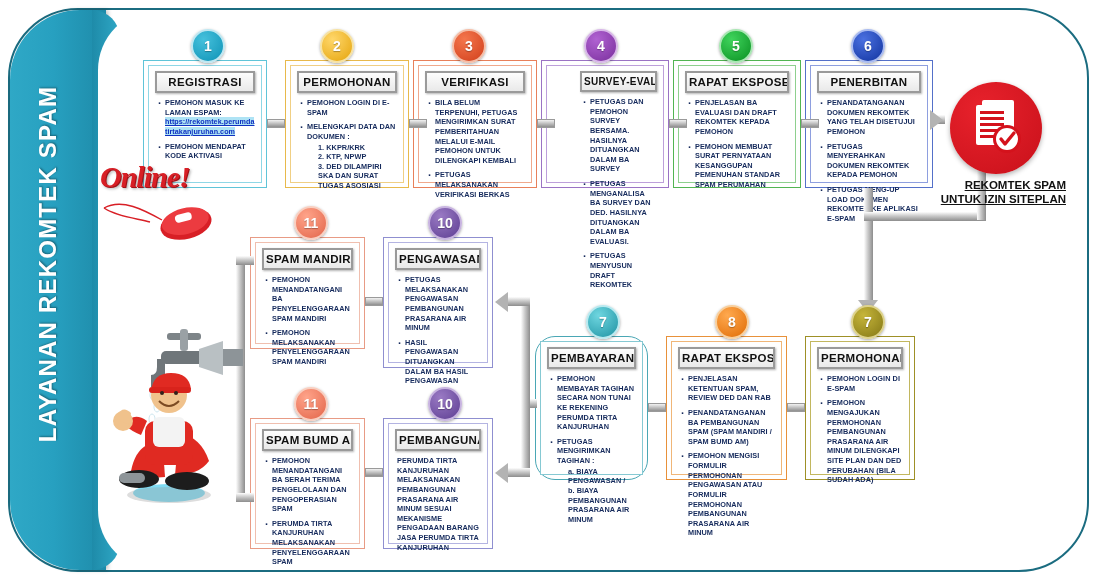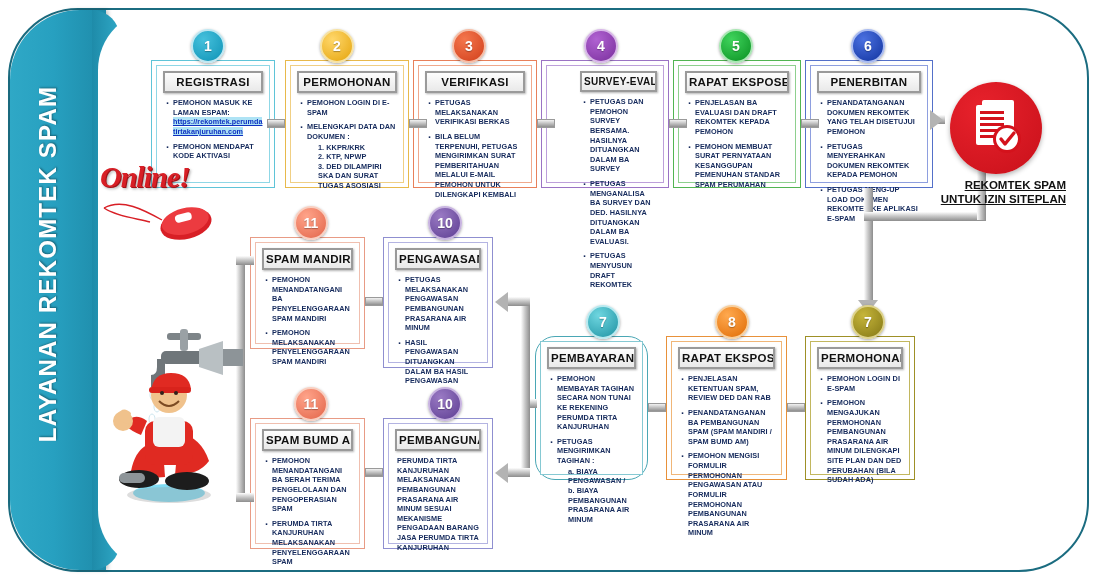--- a/index.html
+++ b/index.html
@@ -90,21 +90,21 @@
     font-size:7.3px; font-weight:bold; color:#152a5c; line-height:1.32;
     padding-left:11px; position:relative;
   }
   a.espam{
     color:#1030c0; text-decoration:underline;
     background:#aee3f5; font-size:7.2px; word-break:break-all;
     display:inline;
   }
 
   
-  .c-teal   { border-color:#5fc4d8;margin-left:8px; } .c-teal   .inner{ border-color:#8fd7e6; }
+  .c-teal   { border-color:#5fc4d8; } .c-teal   .inner{ border-color:#8fd7e6; }
   .c-gold   { border-color:#e8b94b; } .c-gold   .inner{ border-color:#f0cf84; }
   .c-orange { border-color:#e8805a; } .c-orange .inner{ border-color:#f0a98c; }
   .c-purple { border-color:#9b73c4; } .c-purple .inner{ border-color:#bda0da;padding-left:31px; }
   .c-green  { border-color:#52b552; } .c-green  .inner{ border-color:#8ed08e; }
   .c-blue   { border-color:#5470c9; } .c-blue   .inner{ border-color:#8e9fdf; }
   .c-olive  { border-color:#9e9026; } .c-olive  .inner{ border-color:#c2b75f; }
   .c-orange2{ border-color:#e8913a; } .c-orange2.pbox .inner{ border-color:#f0b678; }
   .c-tealdk { border-color:#4aa7b5; } .c-tealdk .inner{ border-color:#86c9d3; }
   .c-salmon { border-color:#e89b85; } .c-salmon .inner{ border-color:#f0bfaf; }
   .c-violet { border-color:#8f8fd0; } .c-violet .inner{ border-color:#b4b4e2; }
@@ -255,22 +255,22 @@
 
   <div class="smallconn" style="left:409px; top:119px; width:18px;"></div>
 
   <div class="numcircle" style="left:452px; top:29px; background:radial-gradient(circle at 35% 28%,#f4764c,#d1401c); border:2px solid #f5bda6;">
       <span>3</span>
     </div>
   <div class="pbox c-orange" style="left:413px; top:60px; width:124px; height:128px;">
     <div class="inner">
       <div class="ptitle">VERIFIKASI</div>
       <ul class="plist">
+        <li>BILA BELUM TERPENUHI, PETUGAS MENGIRIMKAN SURAT PEMBERITAHUAN MELALUI E-MAIL PEMOHON UNTUK DILENGKAPI KEMBALI</li>
         <li>PETUGAS MELAKSANAKAN VERIFIKASI BERKAS</li>
-        <li>BILA BELUM TERPENUHI, PETUGAS MENGIRIMKAN SURAT PEMBERITAHUAN MELALUI E-MAIL PEMOHON UNTUK DILENGKAPI KEMBALI</li>
       </ul>
     </div>
   </div>
 
   <div class="smallconn" style="left:537px; top:119px; width:18px;"></div>
 
   <div class="numcircle" style="left:584px; top:29px; background:radial-gradient(circle at 35% 28%,#b062d2,#7a2f9c); border:2px solid #d8b7e8;">
       <span>4</span>
     </div>
   <div class="pbox c-purple" style="left:541px; top:60px; width:128px; height:128px;">

